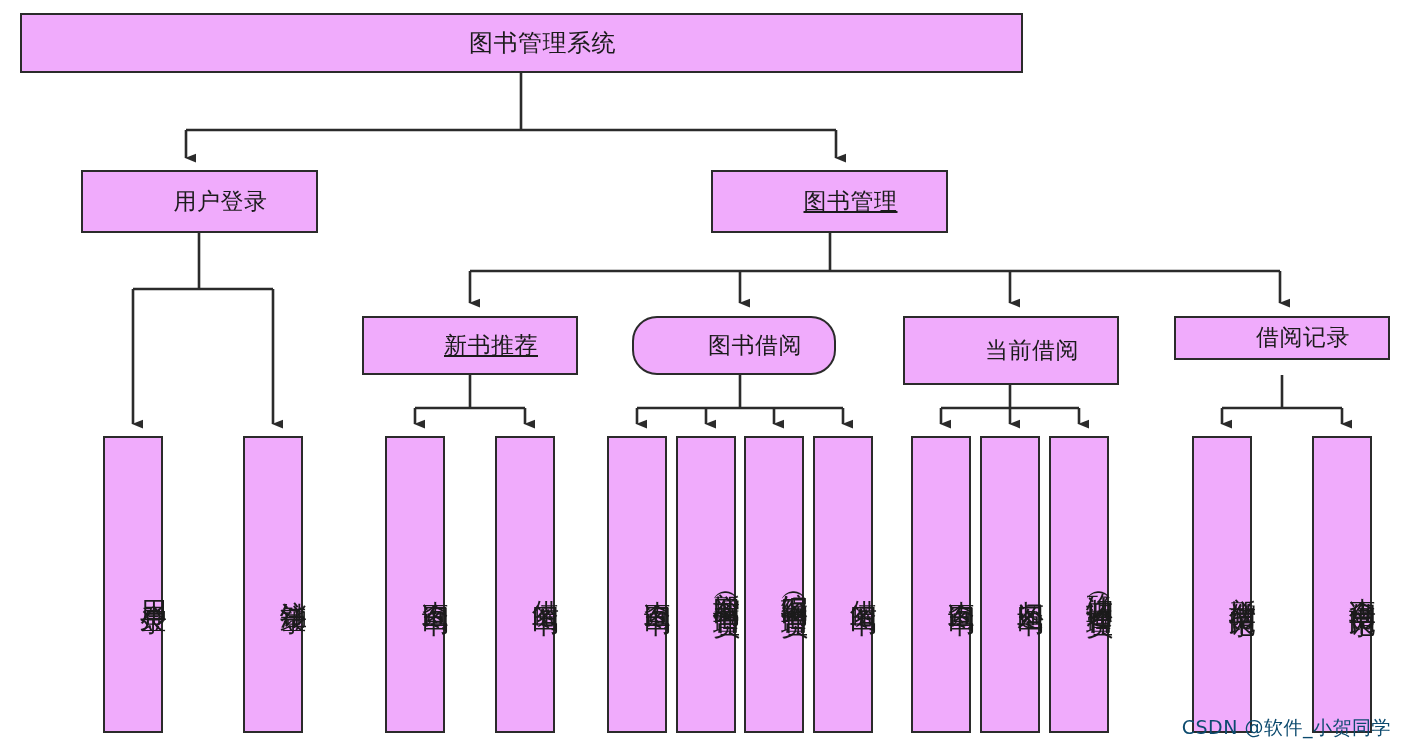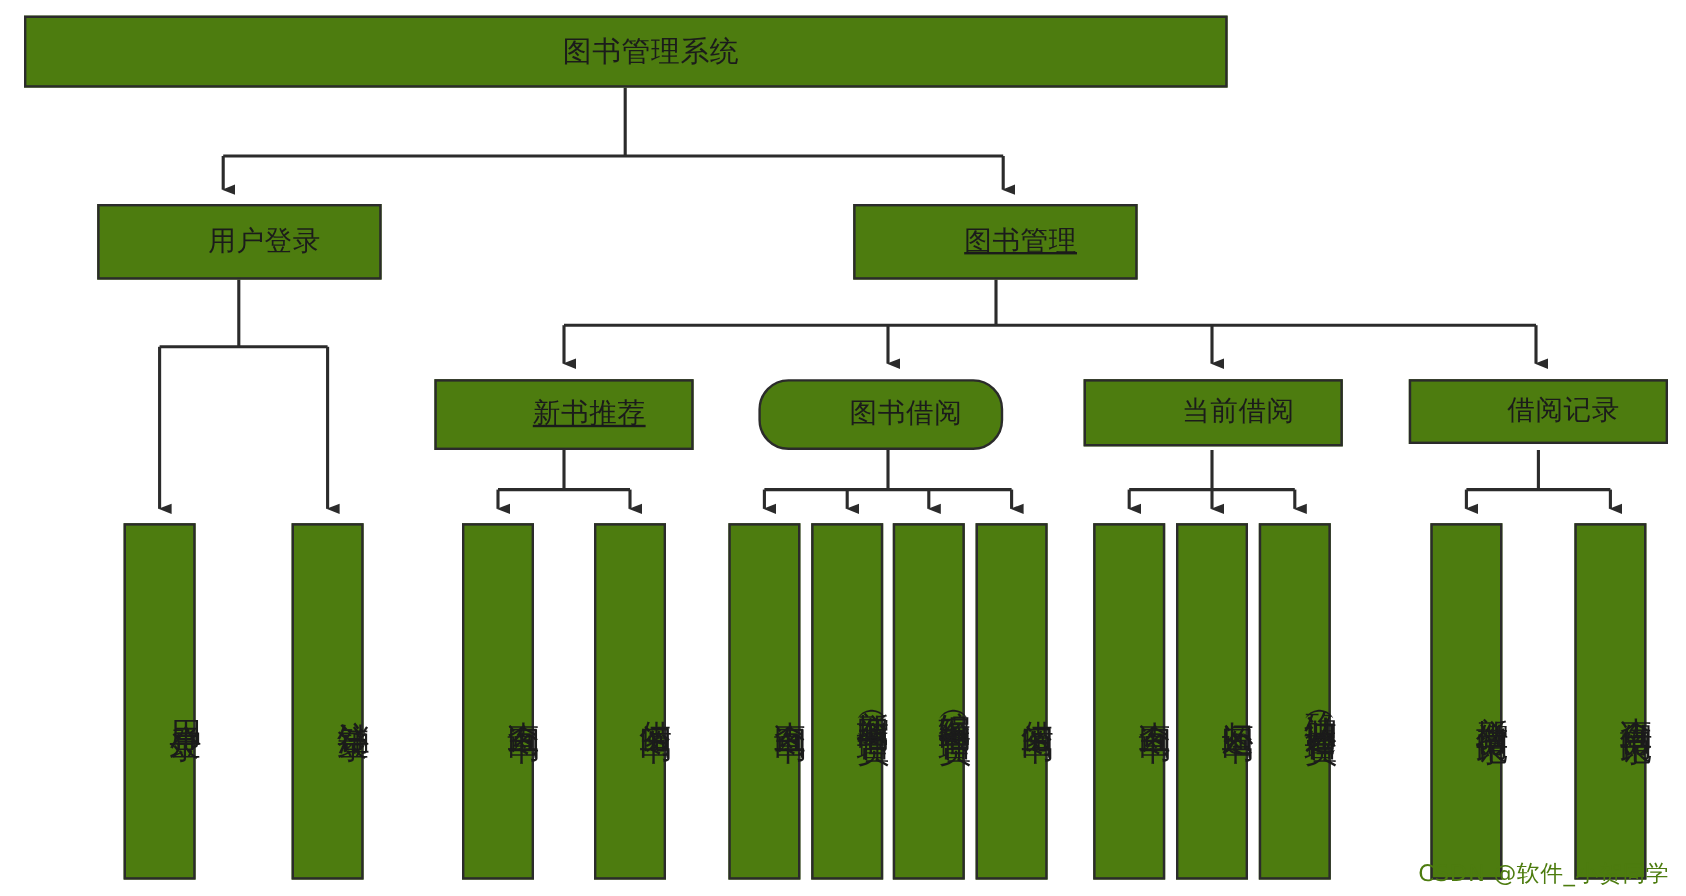--- a/index.html
+++ b/index.html
@@ -9,21 +9,21 @@
     font-family:"DejaVu Sans","Liberation Sans",sans-serif;
     overflow:hidden;
   }
   #stage{position:relative;width:1405px;height:747px;}
 
   svg.edges{position:absolute;left:0;top:0;width:1405px;height:747px;pointer-events:none;}
 
   .node{
     position:absolute;
     box-sizing:border-box;
-    background:#4d7c0f;
+    background:#f0abfc;
     border:2.5px solid #2b2b2b;
     display:flex;
     align-items:center;
     justify-content:center;
     color:#1b1b1b;
     padding-left:42px;
   }
   .node .lbl{
     display:block;
     text-align:center;
@@ -43,21 +43,21 @@
     line-height:1.0;
     letter-spacing:3px;
     white-space:nowrap;
   }
 
   .watermark{
     position:absolute;
     right:14px;
     bottom:6px;
     font-size:19px;
-    color:#4d7c0f;
+    color:#0c4a6e;
     white-space:nowrap;
     letter-spacing:0.5px;
   }
 </style>
 </head>
 <body>
 
 <div id="stage">
 
   <svg class="edges" viewBox="0 0 1405 747">
@@ -121,24 +121,24 @@
   <div class="node horiz" style="left:711px;top:170px;width:237px;height:63px;text-decoration:underline;">
     <span class="lbl">图书管理</span>
   </div>
 
   <div class="node horiz" style="left:362px;top:316px;width:216px;height:59px;text-decoration:underline;">
     <span class="lbl">新书推荐</span>
   </div>
   <div class="node horiz" style="left:632px;top:316px;width:204px;height:59px;border-radius:25px;">
     <span class="lbl">图书借阅</span>
   </div>
-  <div class="node horiz" style="left:903px;top:316px;width:216px;height:56px;">
+  <div class="node horiz" style="left:903px;top:316px;width:216px;height:69px;">
     <span class="lbl">当前借阅</span>
   </div>
-  <div class="node horiz" style="left:1174px;top:316px;width:216px;height:54px;">
+  <div class="node horiz" style="left:1174px;top:316px;width:216px;height:44px;">
     <span class="lbl">借阅记录</span>
   </div>
 
   <div class="node leaf" style="left:103px;top:436px;width:60px;height:297px;">
     <span class="lbl">用户登录</span>
   </div>
   <div class="node leaf" style="left:243px;top:436px;width:60px;height:297px;">
     <span class="lbl">注销登录</span>
   </div>
 

